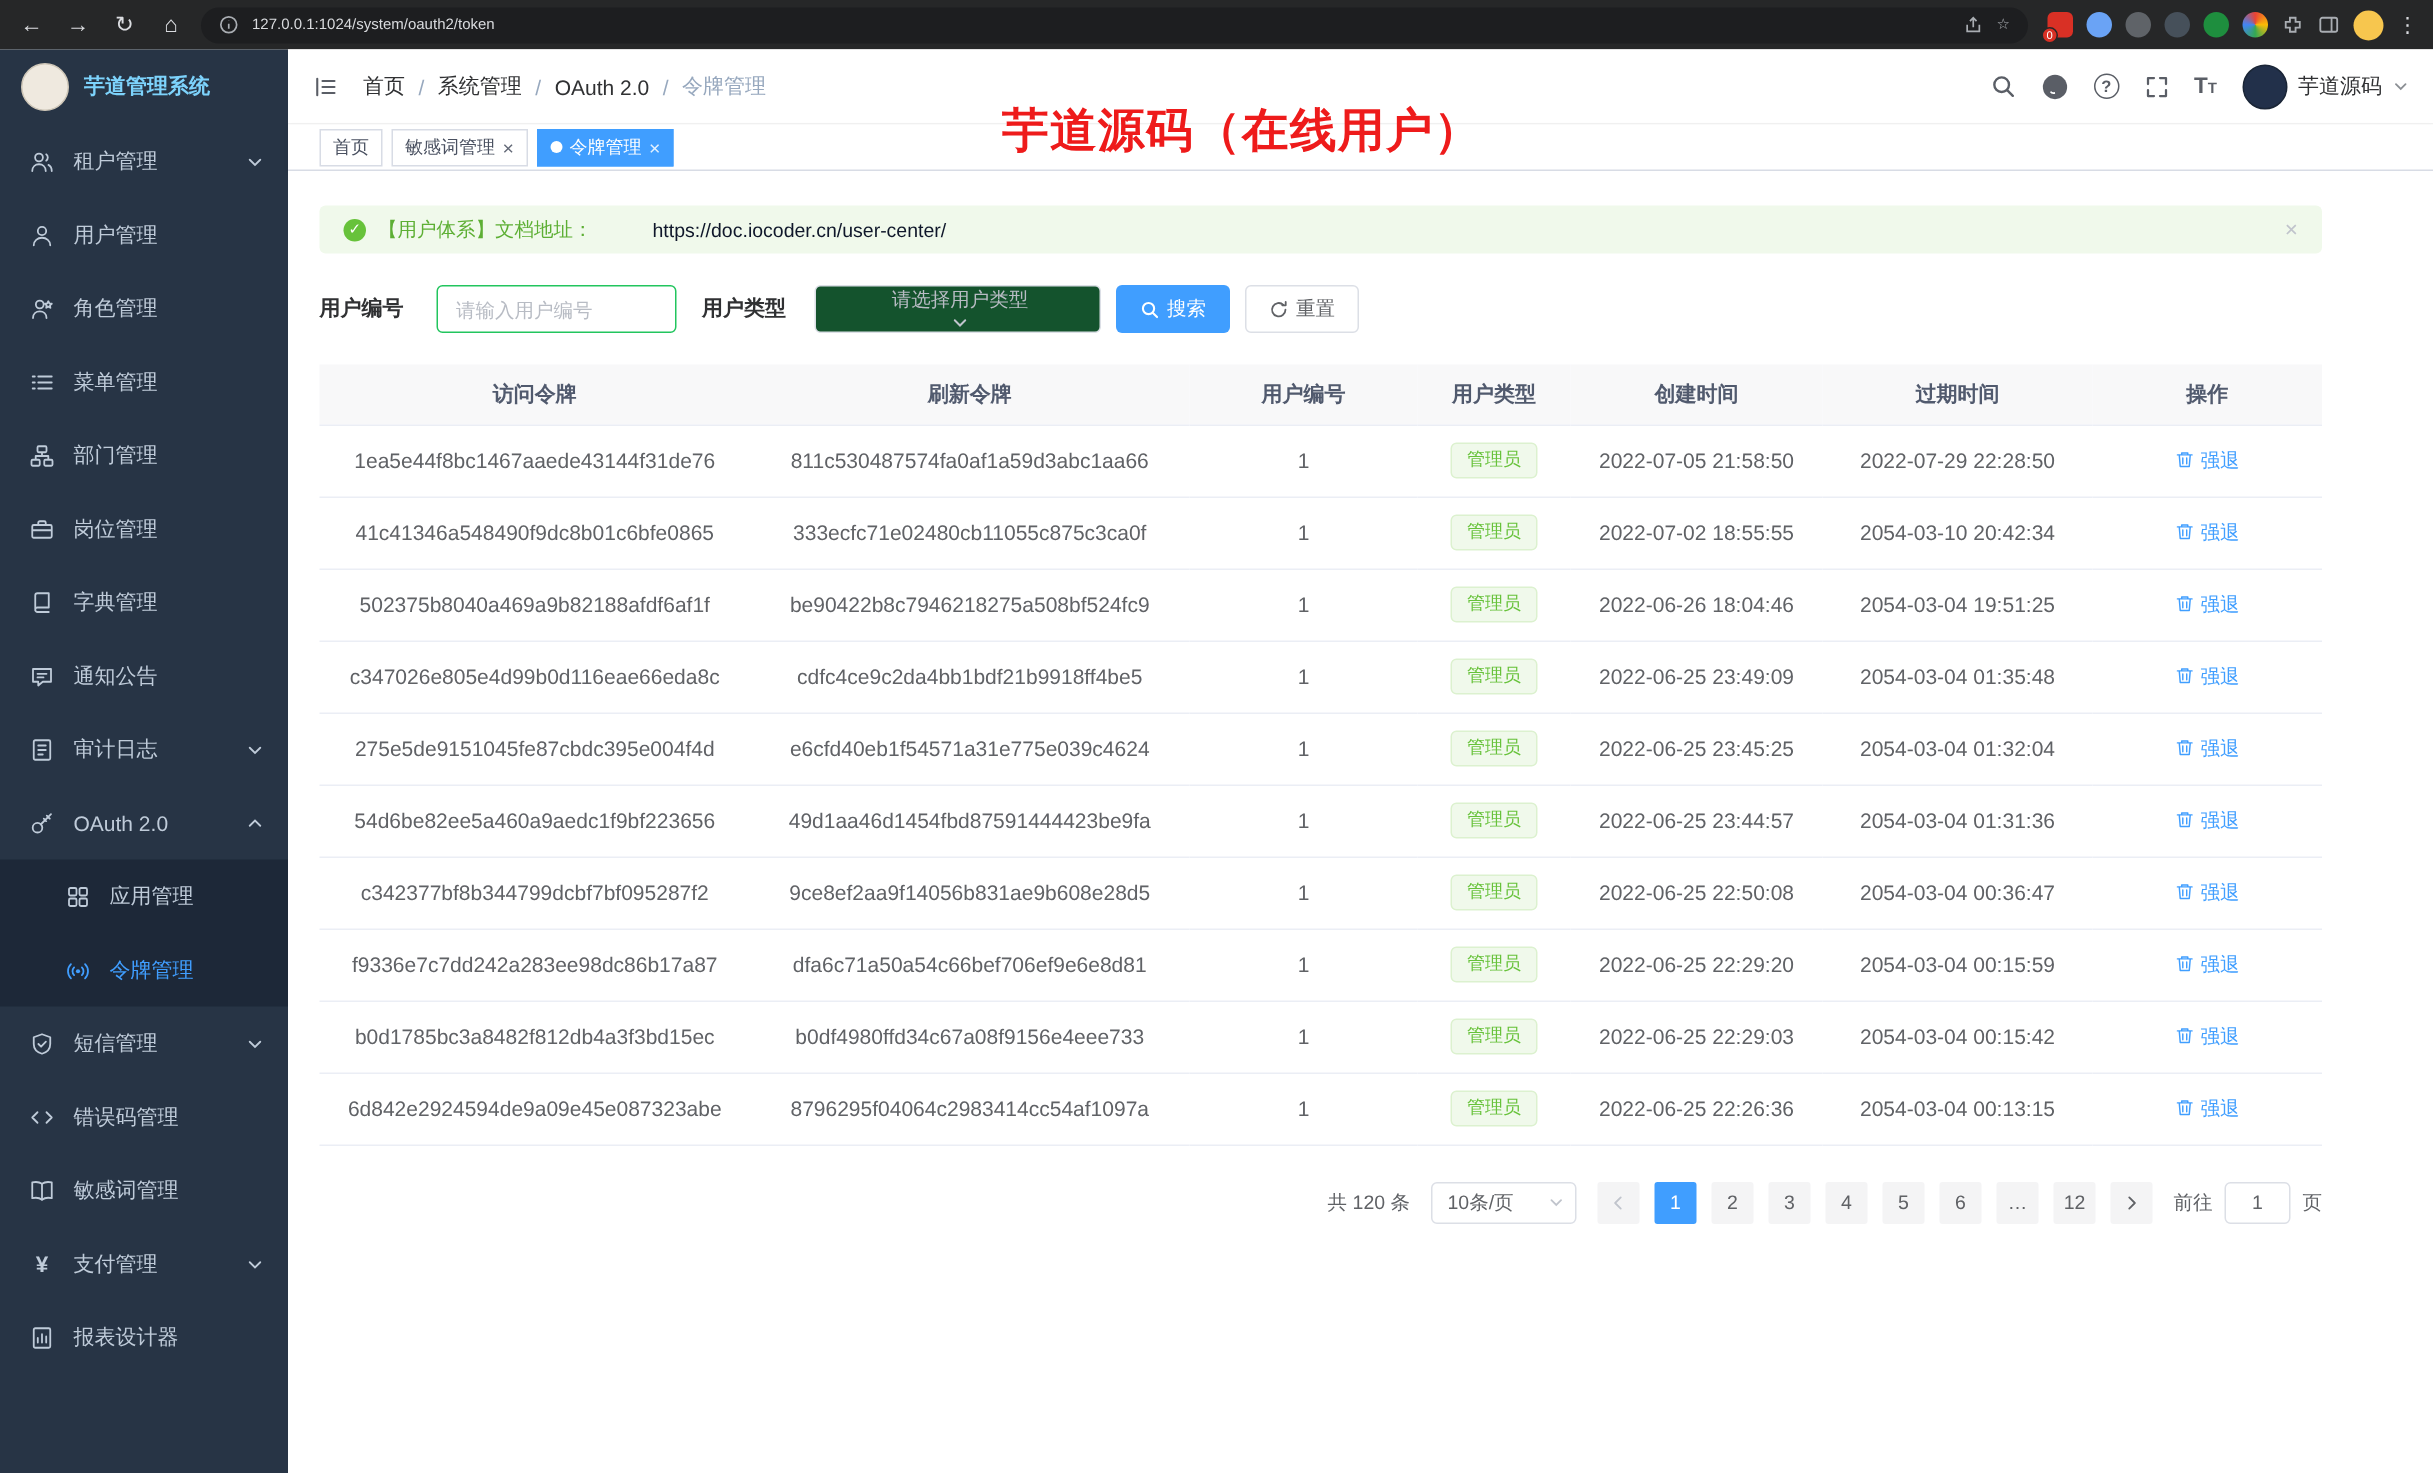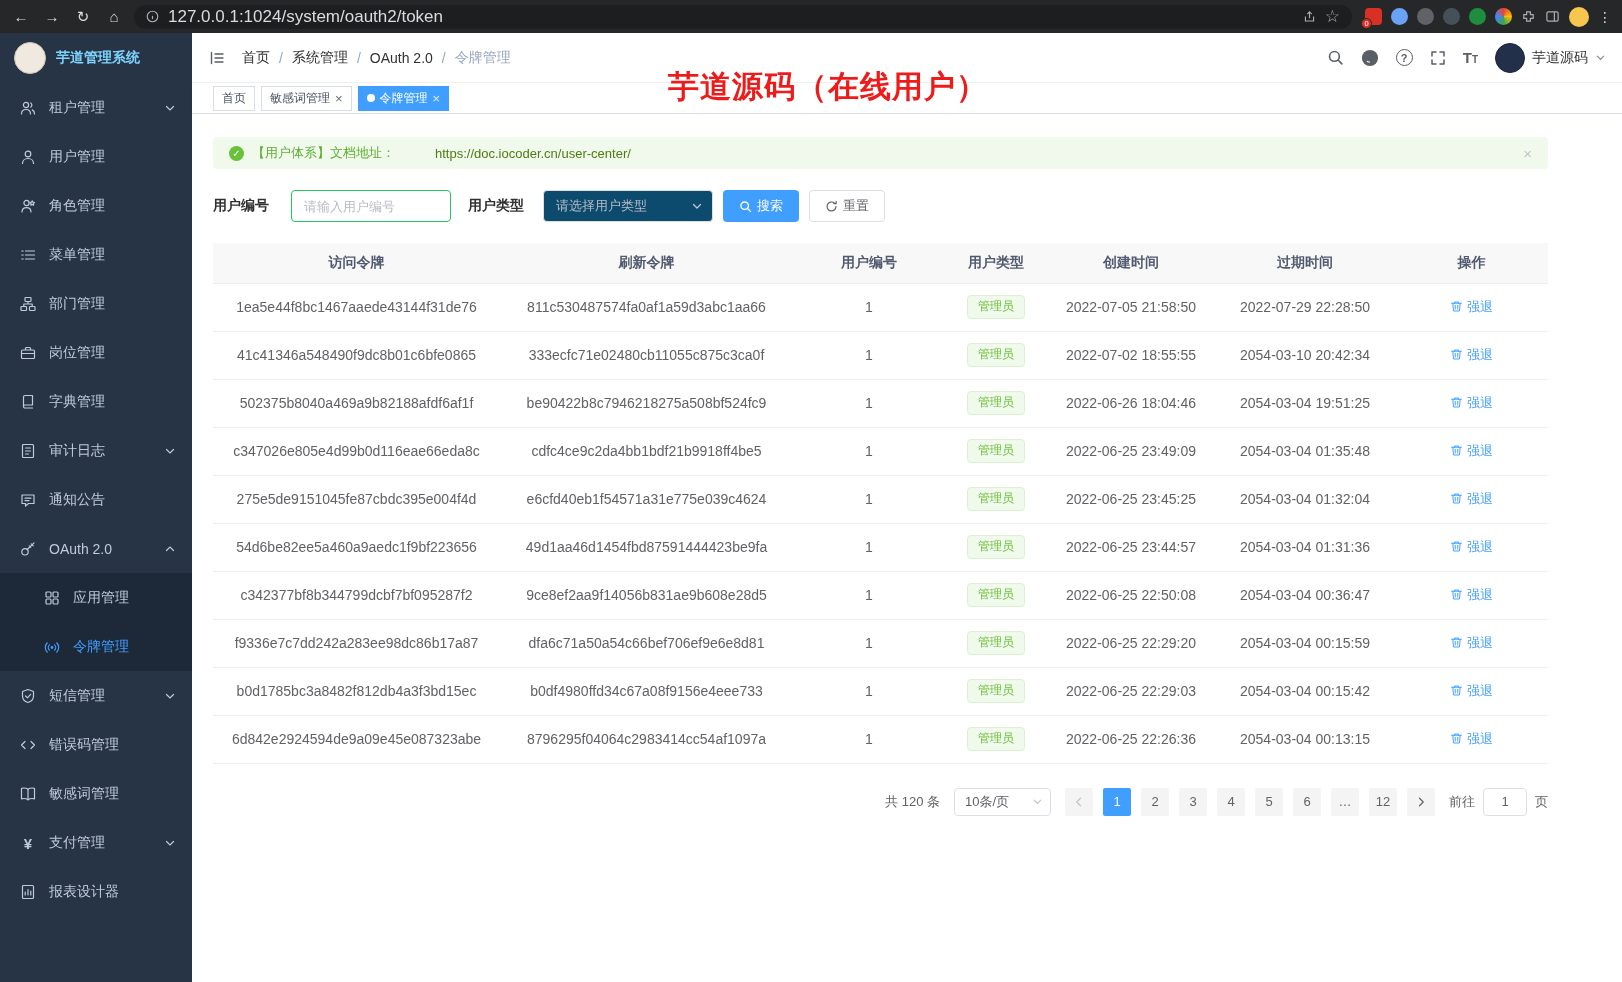--- a/index.html
+++ b/index.html
@@ -7,21 +7,21 @@
   body {
     font-family:"Liberation Sans","DejaVu Sans",sans-serif;
     background:#fff; overflow:hidden; position:relative; font-size:14px;
   }
   [data-interactable="true"] { cursor:pointer; }
   input[data-interactable="true"] { cursor:text; }
 
   
   .browser-bar { height:33px; background:#262728; display:flex; align-items:center; padding:0 10px; gap:9px; color:#dadce0; }
   .bnav { width:22px; height:22px; display:flex; align-items:center; justify-content:center; font-size:15px; line-height:1; border-radius:50%; }
-  .url-pill { flex:1; height:24px; background:#1d1e20; border-radius:13px; display:flex; align-items:center; padding:0 12px; gap:9px; color:#d9dbde; font-size:17px; }
+  .url-pill { flex:1; height:24px; background:#1d1e20; border-radius:13px; display:flex; align-items:center; padding:0 12px; gap:9px; color:#d9dbde; font-size:10px; }
   .url-text { flex:1; }
   .pill-ic { color:#a9adb2; display:flex; align-items:center; }
   .ext-cluster { display:flex; align-items:center; gap:9px; margin-left:4px; }
   .ext-dot { width:17px; height:17px; border-radius:50%; position:relative; }
   .ext-sq { width:17px; height:17px; border-radius:4px; position:relative; background:#d93025; }
   .ext-badge { position:absolute; left:-4px; bottom:-4px; min-width:11px; height:11px; background:#d93025; border:1px solid #262728; border-radius:6px; color:#fff; font-size:7.5px; display:flex; align-items:center; justify-content:center; padding:0 2px; }
   .profile-dot { width:20px; height:20px; border-radius:50%; background:#f7c64e; }
   .more-v { font-size:14px; color:#dadce0; letter-spacing:0; }
 
   
@@ -64,30 +64,30 @@
   .tag-item.active { background:#409eff; border-color:#409eff; color:#fff; }
   .tag-dot { width:8px; height:8px; border-radius:50%; background:#fff; }
   .tag-close { font-size:13px; line-height:1; opacity:.85; }
 
   .page-content { padding:23px 74px 0 21px; background:#fff; flex:1; position:relative; }
 
   
   .alert { height:32px; background:#f0f9eb; border-radius:4px; display:flex; align-items:center; padding:0 16px; gap:8px; font-size:13px; }
   .alert-check { width:15px; height:15px; border-radius:50%; background:#67c23a; color:#fff; font-size:10px; display:flex; align-items:center; justify-content:center; flex-shrink:0; }
   .alert-text { color:#5daf34; }
-  .alert-link { color:#4d7c0f; text-decoration:none;padding-left:32px; }
+  .alert-link { color:#0f172a; text-decoration:none;padding-left:32px; }
   .alert-close { margin-left:auto; color:#c0c4cc; font-size:15px; line-height:1; }
 
   
   .filter-row { display:flex; align-items:center; margin-top:21px; font-size:14px; }
   .filter-label { font-weight:700; color:#303133; margin-right:22px; white-space:nowrap; }
   .filter-label.second { margin-left:17px; margin-right:19px; }
   .filter-input { width:160px; height:32px; border:1px solid #22c55e; border-radius:4px; padding:0 12px; font-size:13px; color:#606266; outline:none; font-family:inherit; }
   .filter-input::placeholder { color:#b8bcc4; }
-  .filter-select { width:170px; height:32px; border:1px solid #dcdfe6; border-radius:4px; padding:0 9px 0 12px; display:flex; align-items:center; justify-content:space-between; color:#b8bcc4; font-size:13px; background:#0c4a6e; }
+  .filter-select { width:191px; height:32px; border:1px solid #dcdfe6; border-radius:4px; padding:0 9px 0 12px; display:flex; align-items:center; justify-content:space-between; color:#b8bcc4; font-size:13px; background:#14532d;flex-direction:column; }
   .btn { height:32px; border-radius:4px; font-size:13px; display:inline-flex; align-items:center; gap:5px; padding:0 15px; border:1px solid transparent; font-family:inherit; }
   .btn-primary { background:#409eff; color:#fff; margin-left:10px; }
   .btn-plain { background:#fff; color:#606266; border-color:#dcdfe6; margin-left:10px; }
 
   
   .data-table { width:100%; border-collapse:collapse; table-layout:fixed; margin-top:21px; font-size:14px; }
   .data-table th { height:40px; background:#f8f8f9; color:#515a6e; font-weight:700; text-align:center; border-bottom:1px solid #ebeef5; }
   .data-table td { height:48px; color:#606266; text-align:center; border-bottom:1px solid #ebeef5; overflow:hidden; white-space:nowrap; }
   .tag-success { display:inline-block; padding:3px 10px; font-size:12px; color:#67c23a; background:#f0f9eb; border:1px solid #dcf1cf; border-radius:4px; line-height:1.3; }
   .action-link { color:#409eff; font-size:13px; display:inline-flex; align-items:center; gap:4px; }
@@ -212,35 +212,35 @@
           </svg>
         <span data-interactable="false">岗位管理</span>
       </li>
       <li class="menu-item" data-interactable="true">
         <svg class="mi" data-interactable="false" viewBox="0 0 16 16" stroke="currentColor" fill="none" stroke-width="1.2" stroke-linecap="round" stroke-linejoin="round">
             <path d="M3.5 13V3a1.5 1.5 0 0 1 1.5-1.5h7.5V11H5a1.5 1.5 0 0 0-1.5 1.5A1.5 1.5 0 0 0 5 14h7.5"></path>
           </svg>
         <span data-interactable="false">字典管理</span>
       </li>
       <li class="menu-item" data-interactable="true">
+        <svg class="mi" data-interactable="false" viewBox="0 0 16 16" stroke="currentColor" fill="none" stroke-width="1.2" stroke-linejoin="round">
+            <path d="M2 3h12v8.5H8.5L5.5 14v-2.5H2z"></path>
+            <path d="M5 6.2h6M5 8.6h4" stroke-linecap="round"></path>
+          </svg>
+        <span data-interactable="false">通知公告</span>
+      </li>
+      <li class="menu-item" data-interactable="true">
         <svg class="mi" data-interactable="false" viewBox="0 0 16 16" stroke="currentColor" fill="none" stroke-width="1.2" stroke-linecap="round" stroke-linejoin="round">
             <rect x="2.5" y="1.5" width="11" height="13" rx="1"></rect>
             <path d="M5.5 5h5M5.5 8h5M5.5 11h3"></path>
           </svg>
         <span data-interactable="false">审计日志</span>
         <svg class="chev" data-interactable="false" width="12" height="12" viewBox="0 0 12 12" stroke="currentColor" fill="none" stroke-width="1.2" stroke-linecap="round">
             <path d="M2.5 4.5L6 8l3.5-3.5"></path>
           </svg>
-      </li>
-      <li class="menu-item" data-interactable="true">
-        <svg class="mi" data-interactable="false" viewBox="0 0 16 16" stroke="currentColor" fill="none" stroke-width="1.2" stroke-linejoin="round">
-            <path d="M2 3h12v8.5H8.5L5.5 14v-2.5H2z"></path>
-            <path d="M5 6.2h6M5 8.6h4" stroke-linecap="round"></path>
-          </svg>
-        <span data-interactable="false">通知公告</span>
       </li>
       <li class="menu-item" data-interactable="true">
         <svg class="mi" data-interactable="false" viewBox="0 0 16 16" stroke="currentColor" fill="none" stroke-width="1.2" stroke-linecap="round" stroke-linejoin="round">
             <circle cx="5" cy="10.8" r="3.2"></circle>
             <path d="M7.3 8.5L14 1.8M11.2 2.8l2 2M9.2 4.8l1.6 1.6"></path>
           </svg>
         <span data-interactable="false">OAuth 2.0</span>
         <svg class="chev" data-interactable="false" width="12" height="12" viewBox="0 0 12 12" stroke="currentColor" fill="none" stroke-width="1.2" stroke-linecap="round">
             <path d="M2.5 7.5L6 4l3.5 3.5"></path>
           </svg>

